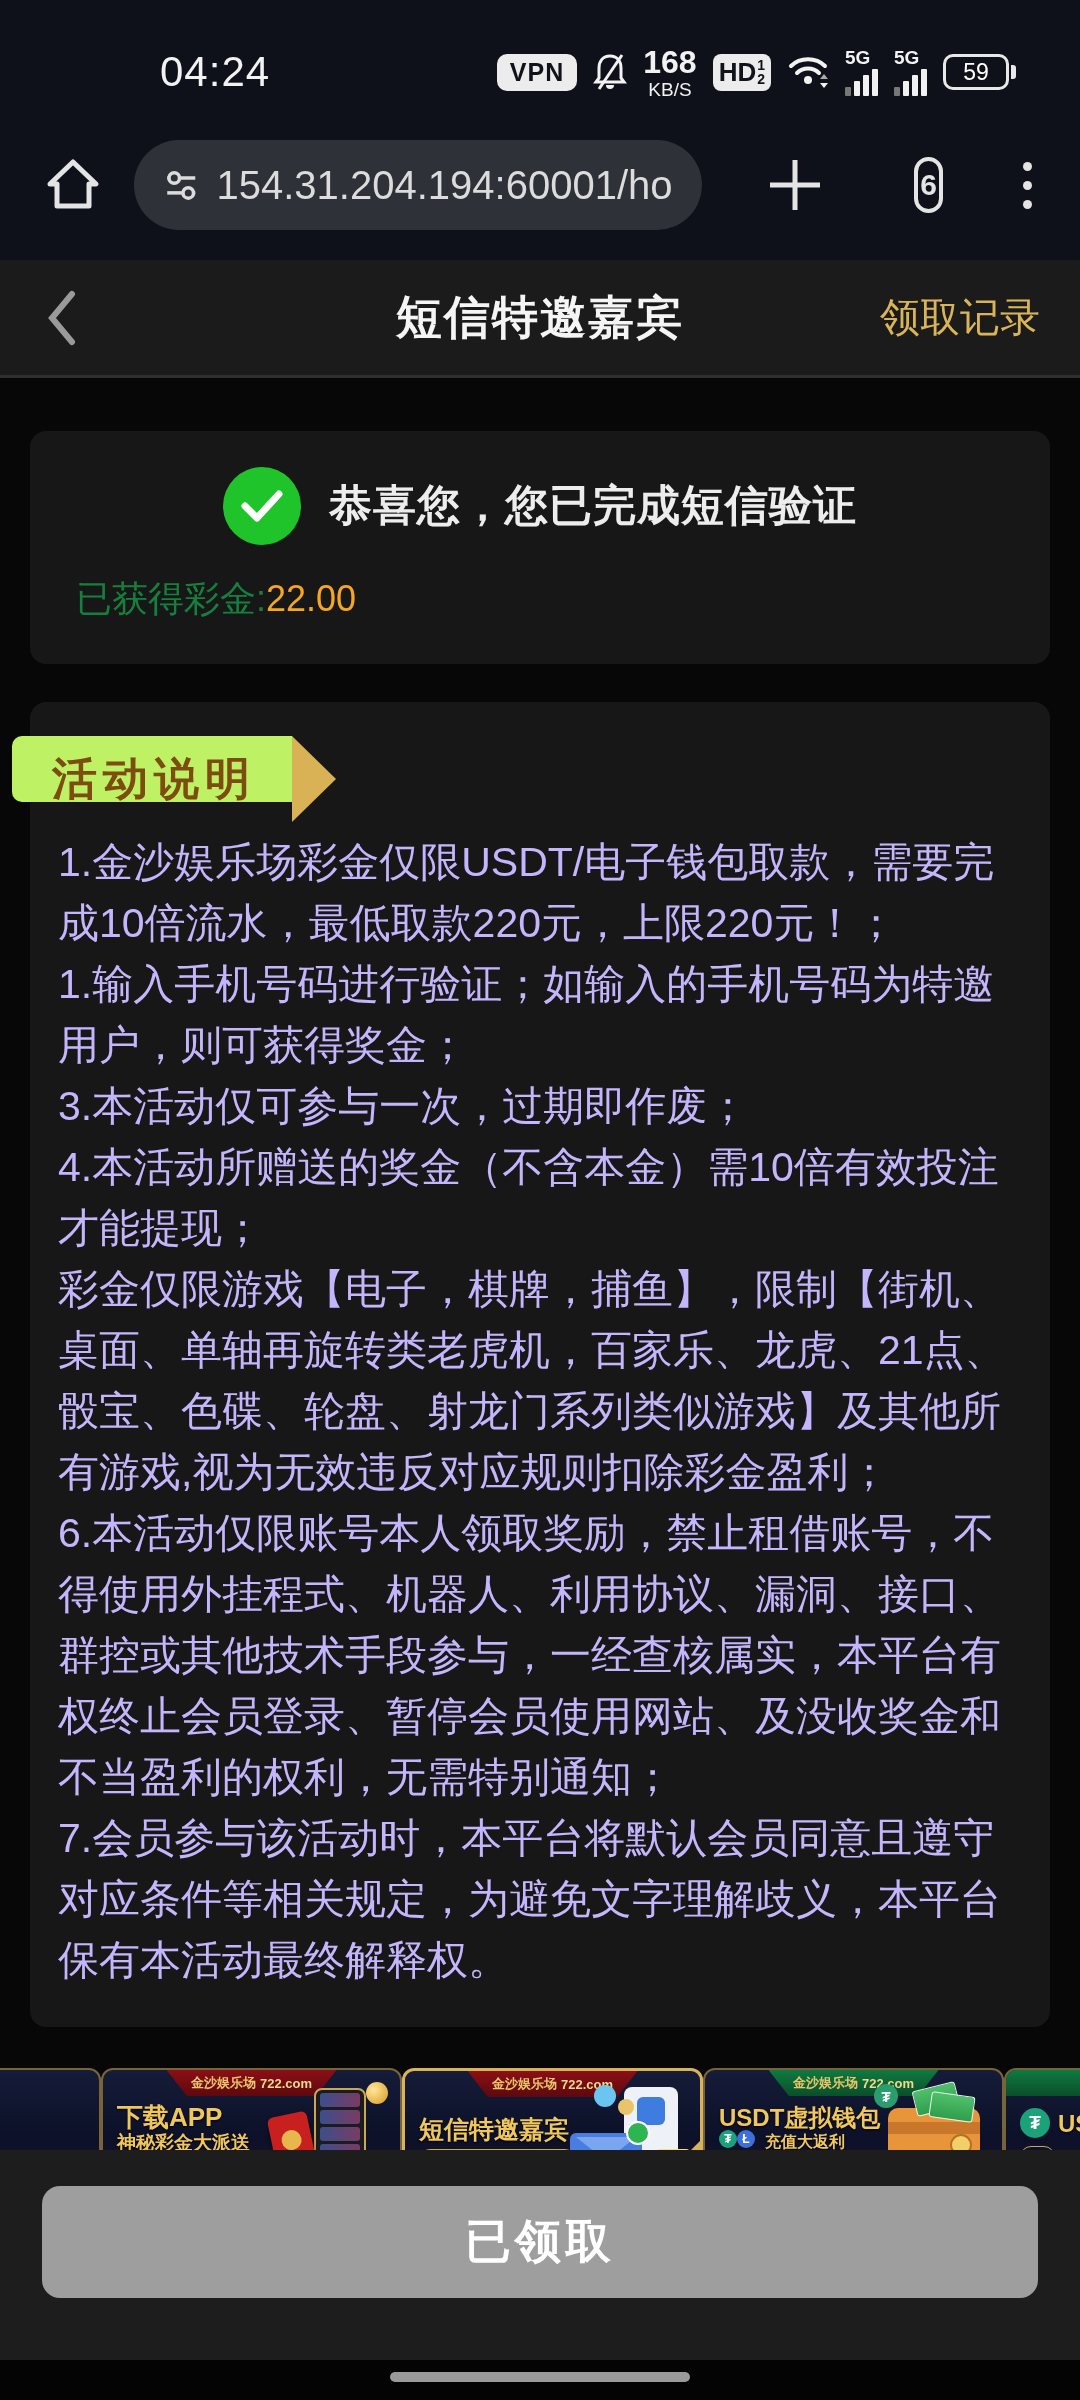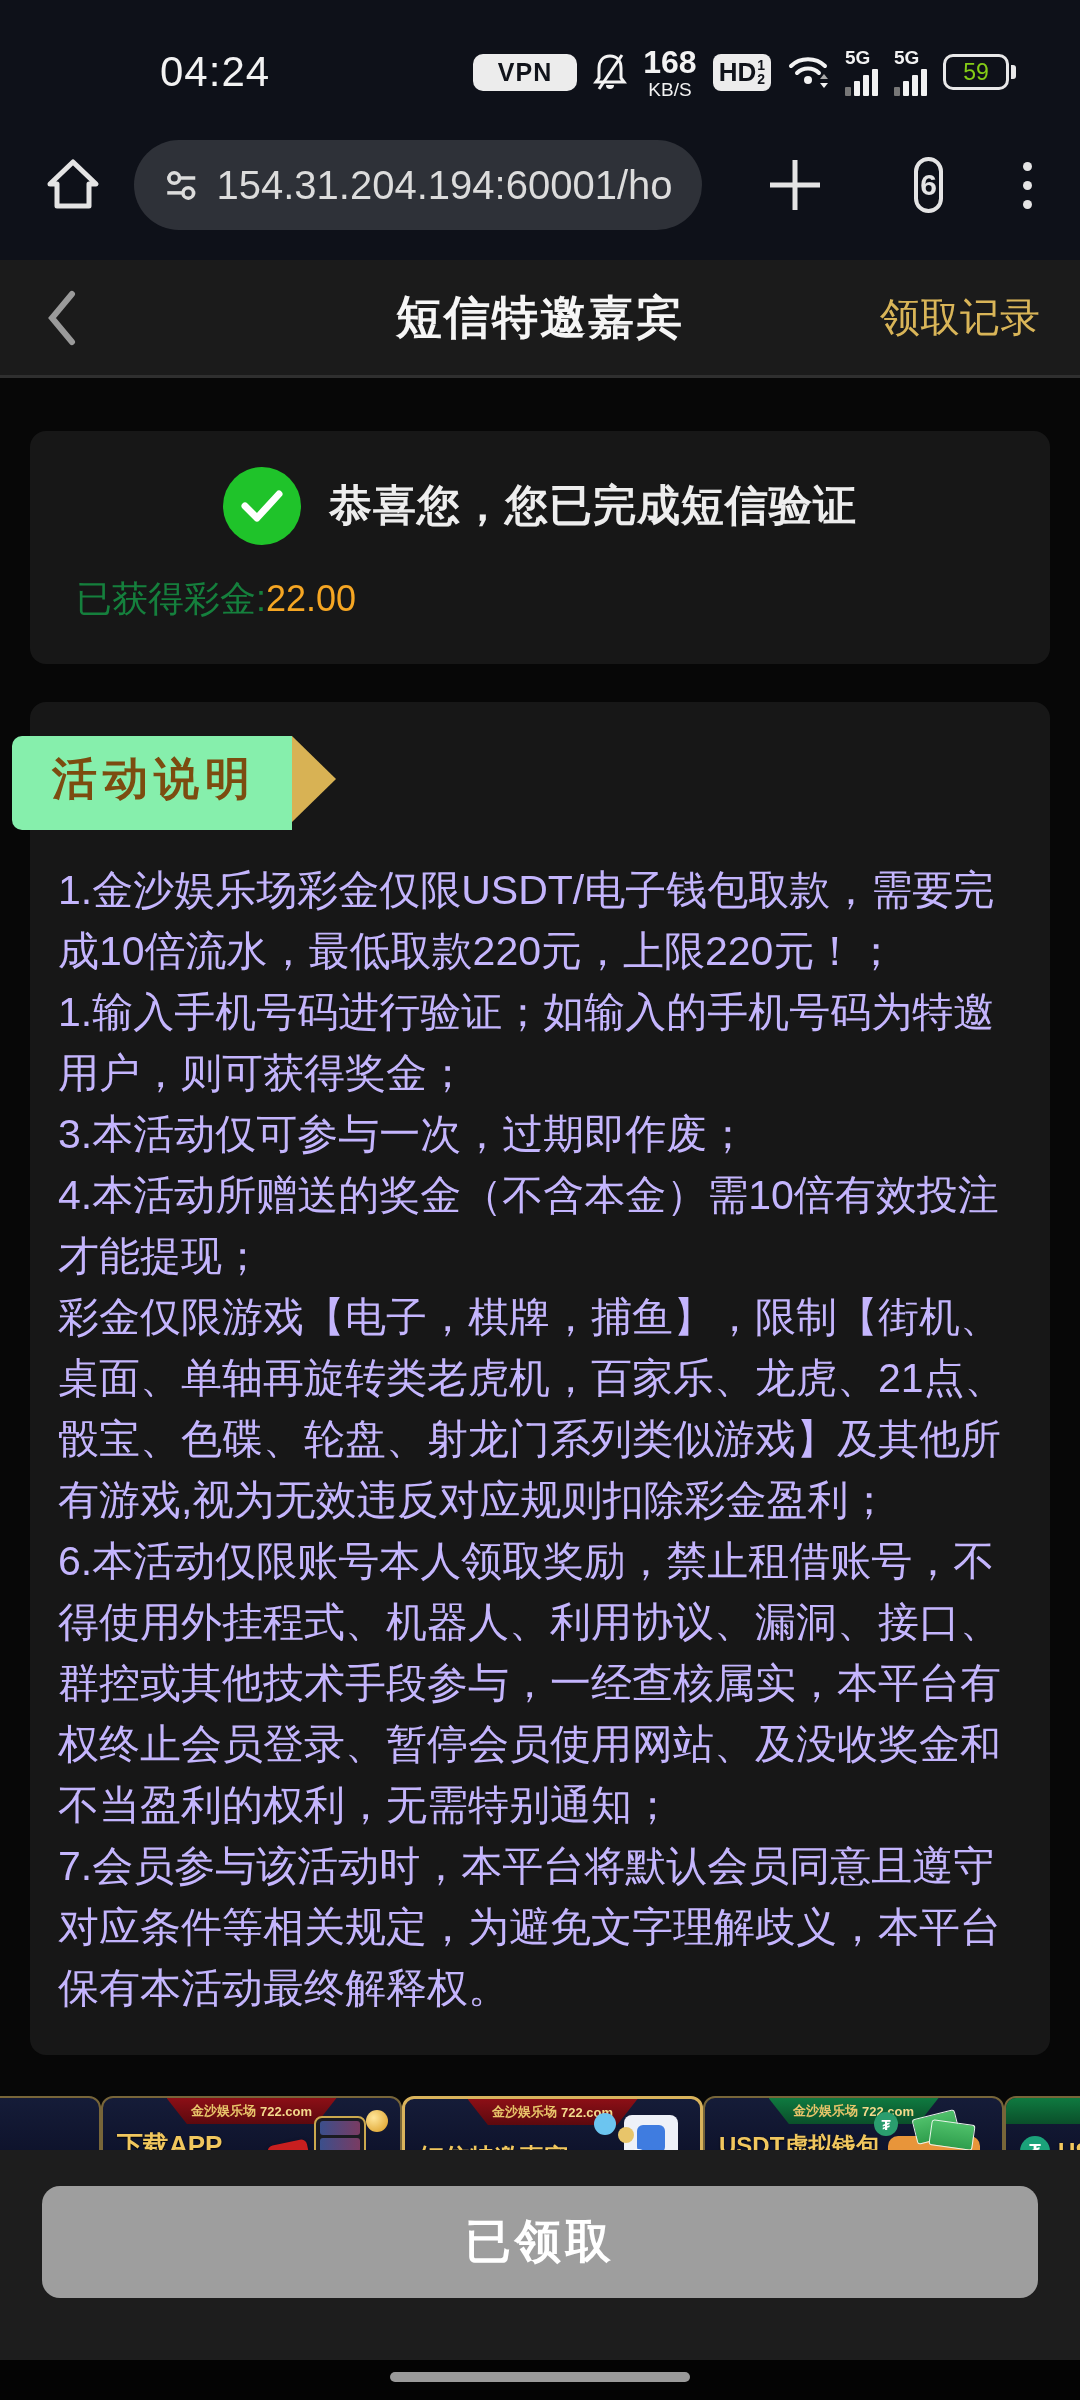--- a/index.html
+++ b/index.html
@@ -5,35 +5,35 @@
   * { margin:0; padding:0; box-sizing:border-box; }
   html,body { background:#000; }
   body { font-family:"Liberation Sans","DejaVu Sans",sans-serif; }
   .phone { position:relative; width:1080px; height:2400px; background:#070707; overflow:hidden; margin:0 auto; }
 
   
   .top-chrome { background:#0e1119; padding-top:34px; }
   .status-bar { height:76px; display:flex; align-items:center; justify-content:space-between; padding:0 64px 0 160px; color:#f2f2f2; }
   .status-time { font-size:42px; letter-spacing:1px; }
   .status-right { display:flex; align-items:center; gap:16px; }
-  .vpn-badge { background:#ececec; color:#10131a; font-size:25px; font-weight:bold; border-radius:10px; padding:4px 25px; letter-spacing:1px; }
+  .vpn-badge { background:#ececec; color:#10131a; font-size:25px; font-weight:bold; border-radius:10px; padding:4px 13px; letter-spacing:1px; }
   .icon-svg { display:block; }
   .speed { display:flex; flex-direction:column; align-items:center; line-height:1; }
   .speed .v { font-size:32px; font-weight:bold; }
   .speed .u { font-size:19px; margin-top:2px; }
   .hd-badge { background:#ececec; color:#10131a; border-radius:8px; padding:3px 6px; display:flex; align-items:center; }
   .hd-badge .hd { font-size:26px; font-weight:bold; }
   .hd-badge .sup { display:flex; flex-direction:column; line-height:1; font-size:14px; font-weight:bold; margin-left:1px; }
   .sig { display:flex; flex-direction:column; align-items:flex-start; line-height:1; }
   .sig .g { font-size:19px; font-weight:bold; margin-bottom:2px; }
   .bars { display:flex; align-items:flex-end; gap:3px; }
   .bars i { width:6px; background:#f2f2f2; border-radius:1px; display:block; }
   .bars i.dim { background:#777; }
   .battery { display:flex; align-items:center; }
-  .bat-body { border:3px solid #e8e8e8; border-radius:10px; width:66px; height:36px; display:flex; align-items:center; justify-content:center; font-size:23px; color:#84cc16; }
+  .bat-body { border:3px solid #e8e8e8; border-radius:10px; width:66px; height:36px; display:flex; align-items:center; justify-content:center; font-size:23px; color:#ffffff; }
   .bat-nub { width:5px; height:14px; background:#e8e8e8; border-radius:0 3px 3px 0; margin-left:2px; }
 
   .browser-bar { height:150px; display:flex; align-items:center; padding:0 42px; gap:30px; }
   .url-pill { flex:0 0 auto; width:568px; height:90px; background:#2e3138; border-radius:45px; display:flex; align-items:center; padding:0 28px; gap:16px; }
   .url-text { color:#dcdcdc; font-size:40px; white-space:nowrap; overflow:hidden; }
   .toolbar-btn { display:flex; align-items:center; justify-content:center; }
   .tab-box { width:56px; height:56px; border:4px solid #e4e4e4; border-radius:16px; display:flex; align-items:center; justify-content:center; color:#e4e4e4; font-size:30px; font-weight:bold; }
   .kebab { display:flex; flex-direction:column; gap:10px; padding:6px; }
   .kebab i { width:9px; height:9px; background:#e4e4e4; border-radius:50%; display:block; }
 
@@ -47,21 +47,21 @@
   .card { background:#171717; border-radius:16px; }
   .result-card { margin-top:40px; padding:36px 46px 40px; }
   .result-row { display:flex; align-items:center; justify-content:center; gap:28px; }
   .check-circle { width:78px; height:78px; border-radius:50%; background:#1fc32a; flex:0 0 auto; display:flex; align-items:center; justify-content:center; }
   .result-msg { color:#ededed; font-size:43px; font-weight:bold; letter-spacing:1px; }
   .bonus-line { margin-top:30px; font-size:36px; }
   .bonus-label { color:#15803d; }
   .bonus-value { color:#f5a623; }
 
   .rules-card { margin-top:38px; padding-bottom:36px; position:relative; }
-  .ribbon { position:relative; margin:34px 0 0 -18px; display:inline-block; height:94px; background:#86efac; border-radius:10px 0 0 10px; padding:0 36px 0 40px; }
+  .ribbon { position:relative; margin:34px 0 0 -18px; display:inline-block; height:66px; background:#bef264; border-radius:10px 0 0 10px; padding:0 36px 0 40px; }
   .ribbon::after { content:""; position:absolute; left:100%; top:0; width:0; height:0; border-left:44px solid #d8b254; border-top:43px solid transparent; border-bottom:43px solid transparent; }
   .ribbon span { line-height:86px; color:#7c4c10; font-size:45px; font-weight:bold; letter-spacing:6px; }
   .rules-text { padding:30px 28px 0; color:#c4b5fd; font-size:41px; line-height:61px; }
   .rules-text p { margin:0; }
 
   
   .carousel { margin-top:28px; display:flex; gap:36px; overflow:hidden; width:1080px; }
   .car-item { flex:0 0 auto; width:265px; }
   .car-item.shift-left { margin-left:-200px; }
   .banner { position:relative; width:301px; height:132px; border:2px solid #776539; border-radius:12px; overflow:hidden;

